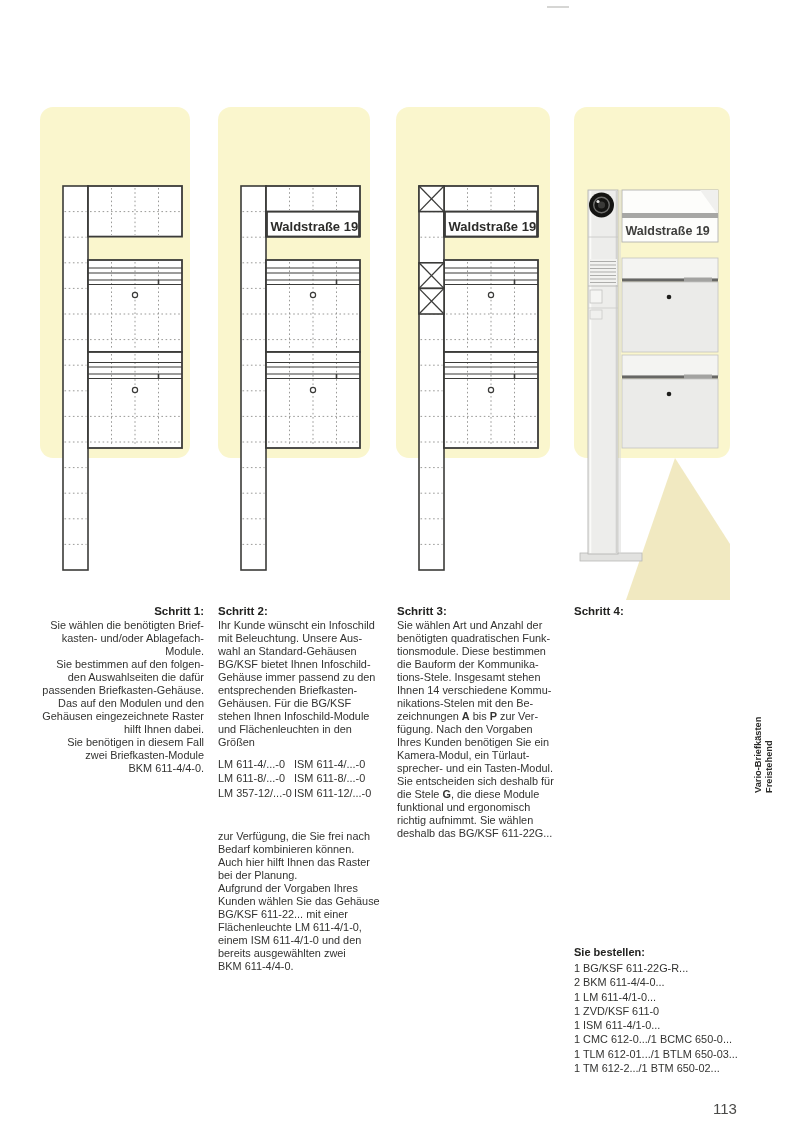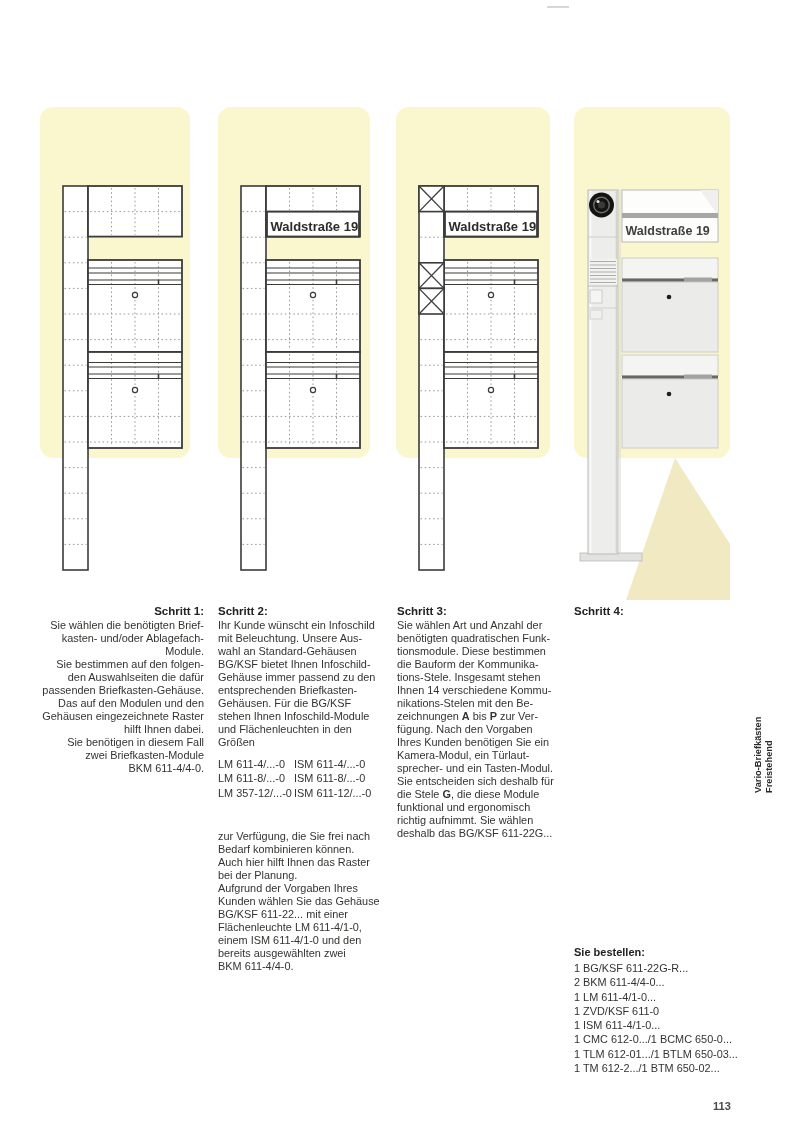--- a/index.html
+++ b/index.html
@@ -13,21 +13,21 @@
   .lines{white-space:pre-line;font-size:10.9px;line-height:13px;color:#333331;}
   .codes{margin-top:8px;font-size:10.9px;line-height:14.3px;color:#333331;}
   .crow .c1{display:inline-block;width:76px;}
   .mt{margin-top:30px;}
   .order{position:absolute;left:574px;top:946px;width:190px;}
   .order h3{margin:0 0 3px 0;font-size:11px;font-weight:bold;color:#222220;}
   .order .oitem{font-size:10.9px;line-height:14.3px;color:#333331;white-space:nowrap;}
   .side-label{position:absolute;left:753px;top:793px;width:92px;
               transform:rotate(-90deg);transform-origin:0 0;
               font-size:9.3px;line-height:11px;font-weight:bold;color:#2a2a28;}
-  .pageno{position:absolute;left:713px;top:1100px;font-size:11px;color:#4a4a48;font-weight:bold;}
+  .pageno{position:absolute;left:713px;top:1100px;font-size:15px;color:#4a4a48;}
   b{font-weight:bold;}
 </style>
 </head>
 <body>
 
 <div class="page">
 
   <div class="top-mark"></div>
 
   <div class="panel" style="left:40px;width:150px;">

